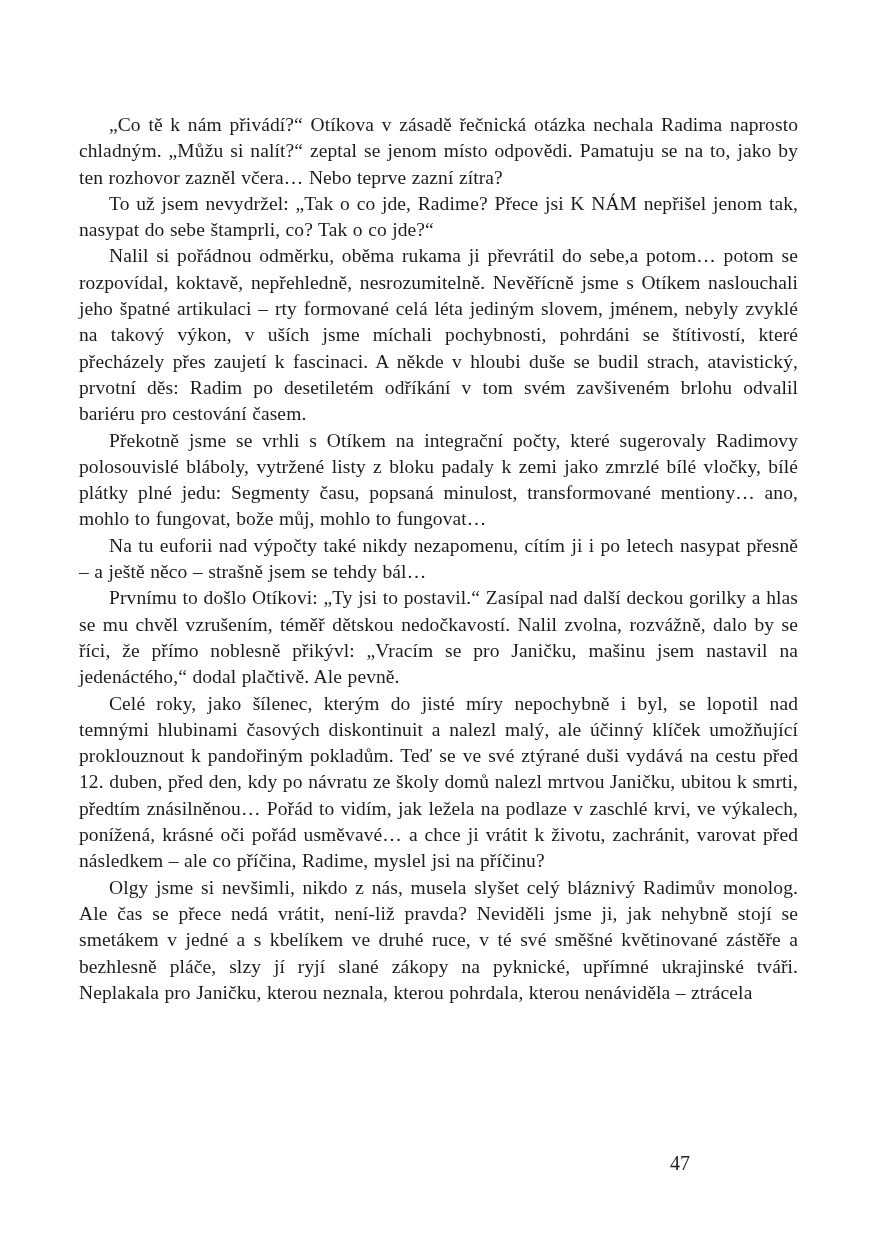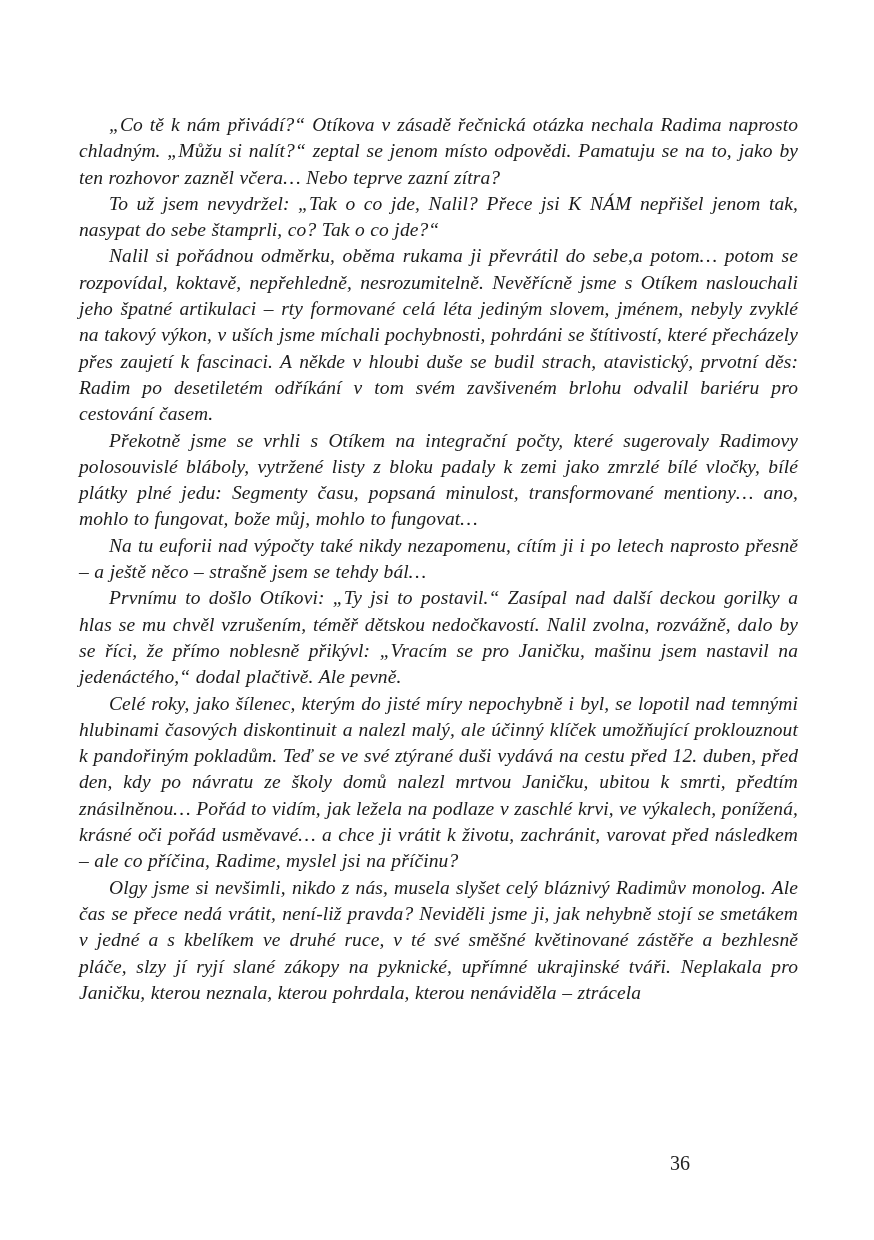--- a/index.html
+++ b/index.html
@@ -23,40 +23,39 @@
     width: 719px;
   }
   .text-block p {
     margin: 0;
     font-size: 19.5px;
     line-height: 26.3px;
     text-align: justify;
     text-indent: 30px;
     letter-spacing: 0.1px;
     word-spacing: 0.5px;
-    font-style: italic;
   }
   .page-number {
     position: absolute;
     top: 1152px;
     left: 645px;
     width: 70px;
     text-align: center;
     font-size: 20px;
     color: #222222;
   }
 </style>
 </head>
 <body>
 
 <div class="page">
   <div class="text-block">
     <p>„Co tě k nám přivádí?“ Otíkova v zásadě řečnická otázka nechala Radima naprosto chladným. „Můžu si nalít?“ zeptal se jenom místo odpovědi. Pamatuju se na to, jako by ten rozhovor zazněl včera… Nebo teprve zazní zítra?</p>
-    <p>To už jsem nevydržel: „Tak o co jde, Nalil? Přece jsi K NÁM nepřišel jenom tak, nasypat do sebe štamprli, co? Tak o co jde?“</p>
+    <p>To už jsem nevydržel: „Tak o co jde, Radime? Přece jsi K NÁM nepřišel jenom tak, nasypat do sebe štamprli, co? Tak o co jde?“</p>
     <p>Nalil si pořádnou odměrku, oběma rukama ji převrátil do sebe,a potom… potom se rozpovídal, koktavě, nepřehledně, nesrozumitelně. Nevěřícně jsme s Otíkem naslouchali jeho špatné artikulaci – rty formované celá léta jediným slovem, jménem, nebyly zvyklé na takový výkon, v uších jsme míchali pochybnosti, pohrdáni se štítivostí, které přecházely přes zaujetí k fascinaci. A někde v hloubi duše se budil strach, atavistický, prvotní děs: Radim po desetiletém odříkání v tom svém zavšiveném brlohu odvalil bariéru pro cestování časem.</p>
     <p>Překotně jsme se vrhli s Otíkem na integrační počty, které sugerovaly Radimovy polosouvislé bláboly, vytržené listy z bloku padaly k zemi jako zmrzlé bílé vločky, bílé plátky plné jedu: Segmenty času, popsaná minulost, transformované mentiony… ano, mohlo to fungovat, bože můj, mohlo to fungovat…</p>
-    <p>Na tu euforii nad výpočty také nikdy nezapomenu, cítím ji i po letech naprosto přesně – a ještě něco – strašně jsem se tehdy bál…</p>
+    <p>Na tu euforii nad výpočty také nikdy nezapomenu, cítím ji i po letech nasypat přesně – a ještě něco – strašně jsem se tehdy bál…</p>
     <p>Prvnímu to došlo Otíkovi: „Ty jsi to postavil.“ Zasípal nad další deckou gorilky a hlas se mu chvěl vzrušením, téměř dětskou nedočkavostí. Nalil zvolna, rozvážně, dalo by se říci, že přímo noblesně přikývl: „Vracím se pro Janičku, mašinu jsem nastavil na jedenáctého,“ dodal plačtivě. Ale pevně.</p>
     <p>Celé roky, jako šílenec, kterým do jisté míry nepochybně i byl, se lopotil nad temnými hlubinami časových diskontinuit a nalezl malý, ale účinný klíček umožňující proklouznout k pandořiným pokladům. Teď se ve své ztýrané duši vydává na cestu před 12. duben, před den, kdy po návratu ze školy domů nalezl mrtvou Janičku, ubitou k smrti, předtím znásilněnou… Pořád to vidím, jak ležela na podlaze v zaschlé krvi, ve výkalech, ponížená, krásné oči pořád usměvavé… a chce ji vrátit k životu, zachránit, varovat před následkem – ale co příčina, Radime, myslel jsi na příčinu?</p>
     <p>Olgy jsme si nevšimli, nikdo z nás, musela slyšet celý bláznivý Radimův monolog. Ale čas se přece nedá vrátit, není-liž pravda? Neviděli jsme ji, jak nehybně stojí se smetákem v jedné a s kbelíkem ve druhé ruce, v té své směšné květinované zástěře a bezhlesně pláče, slzy jí ryjí slané zákopy na pyknické, upřímné ukrajinské tváři. Neplakala pro Janičku, kterou neznala, kterou pohrdala, kterou nenáviděla – ztrácela</p>
   </div>
-  <div class="page-number">36</div>
+  <div class="page-number">47</div>
 </div>
 
 </body></html>

